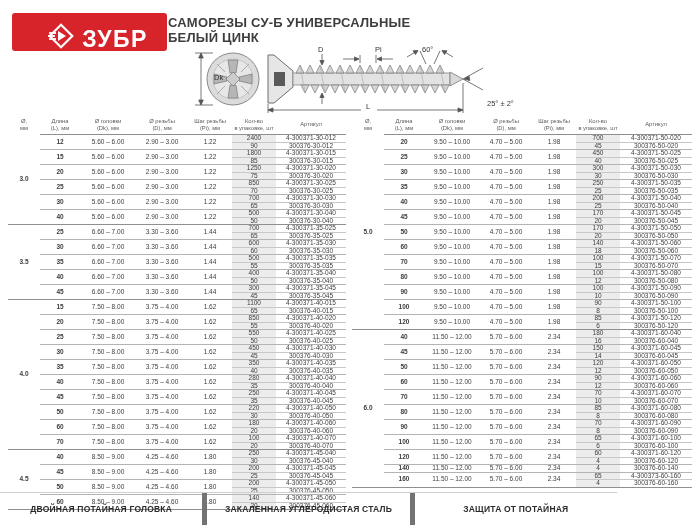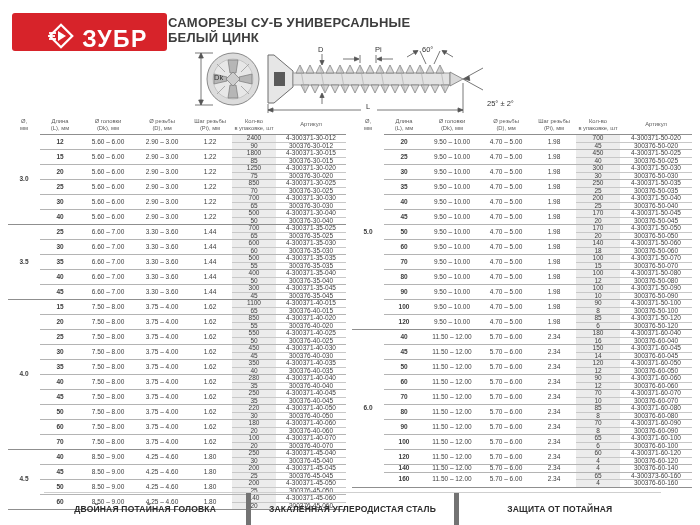--- a/index.html
+++ b/index.html
@@ -28,21 +28,21 @@
   td.qty{background:#ececec;}
   td.art{text-align:right;padding-right:10px;}
   td.gstart{border-top:1px solid #8f8f8f;}
   td.tstart{border-top:1px solid #8f8f8f;}
   td.rstart{border-top:1px solid #b4b4b4;}
   td.sstart{border-top:1px solid #c8c8c8;}
   col.c1{width:32px;} col.c2{width:40px;} col.c3{width:56px;} col.c4{width:52px;}
   col.c5{width:44px;} col.c6{width:44px;} col.c7{width:auto;}
 
   
-  .footer{position:absolute;left:0;bottom:0;top:492px;width:617px;border-top:1px solid #cfcfcf;display:flex;margin-left:44px;}
+  .footer{position:absolute;left:0;bottom:0;top:492px;width:617px;border-top:1px solid #cfcfcf;display:flex;}
   .feature{flex:1;display:flex;align-items:center;justify-content:center;
            font-size:8.5px;font-weight:700;color:#2b2b2b;letter-spacing:.2px;}
   .feature + .feature{border-left:5px solid #737373;}
 </style>
 </head>
 <body>
 
 <div class="logo" style="background:#d7232a;">
   <span style="display:inline-flex;">
     <svg width="30" height="30" viewBox="0 0 30 30">

